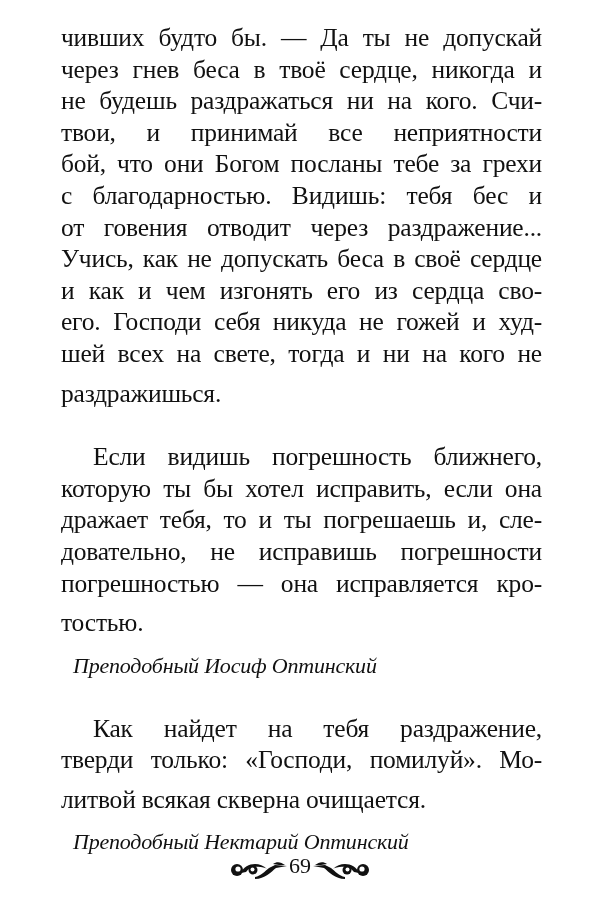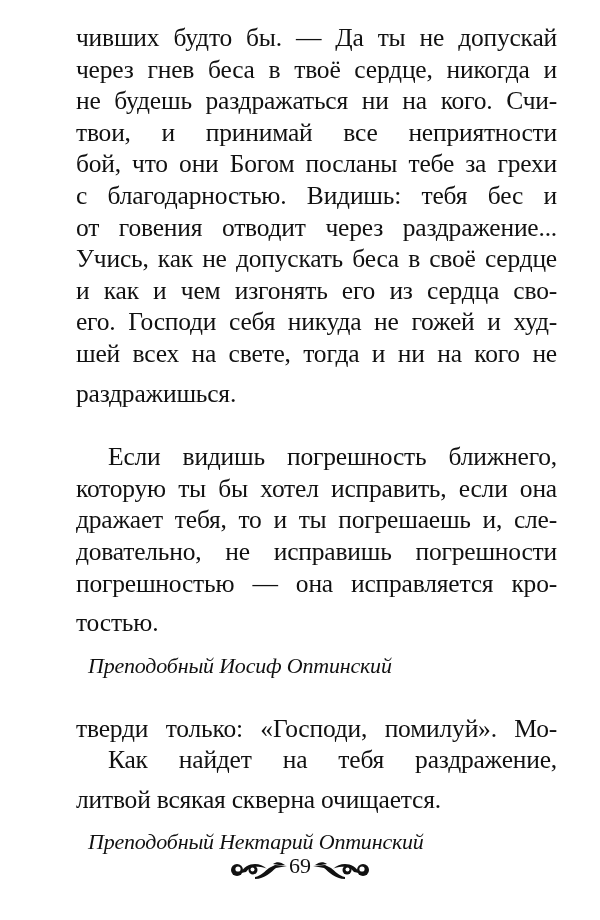--- a/index.html
+++ b/index.html
@@ -10,21 +10,21 @@
     body {
       width: 600px;
       height: 920px;
       overflow: hidden;
       position: relative;
       color: #111111;
       font-family: "Liberation Serif", "DejaVu Serif", serif;
     }
     .page {
       position: absolute;
-      left: 76px;
+      left: 61px;
       top: 22px;
       width: 481px;
     }
     .para {
       margin: 0;
       font-size: 25.5px;
       line-height: 31.6px;
       text-align: justify;
       text-align-last: left;
       letter-spacing: -0.2px;
@@ -105,22 +105,22 @@
     <span class="line">дражает тебя, то и ты погрешаешь и, сле-</span>
     <span class="line">довательно, не исправишь погрешности</span>
     <span class="line">погрешностью — она исправляется кро-</span>
     <span class="line last">тостью.</span>
   </div>
   <p class="attribution">Преподобный Иосиф Оптинский</p>
 
   <div class="gap-small"></div>
 
   <div class="para">
+    <span class="line indent">Как найдет на тебя раздражение,</span>
     <span class="line">тверди только: «Господи, помилуй». Мо-</span>
-    <span class="line indent">Как найдет на тебя раздражение,</span>
     <span class="line last">литвой всякая скверна очищается.</span>
   </div>
   <p class="attribution">Преподобный Нектарий Оптинский</p>
 
 </div>
 
 <div class="folio">
   <span class="ornament">
     <svg width="60" height="24" viewBox="0 0 60 24">
       <g fill="#111">

